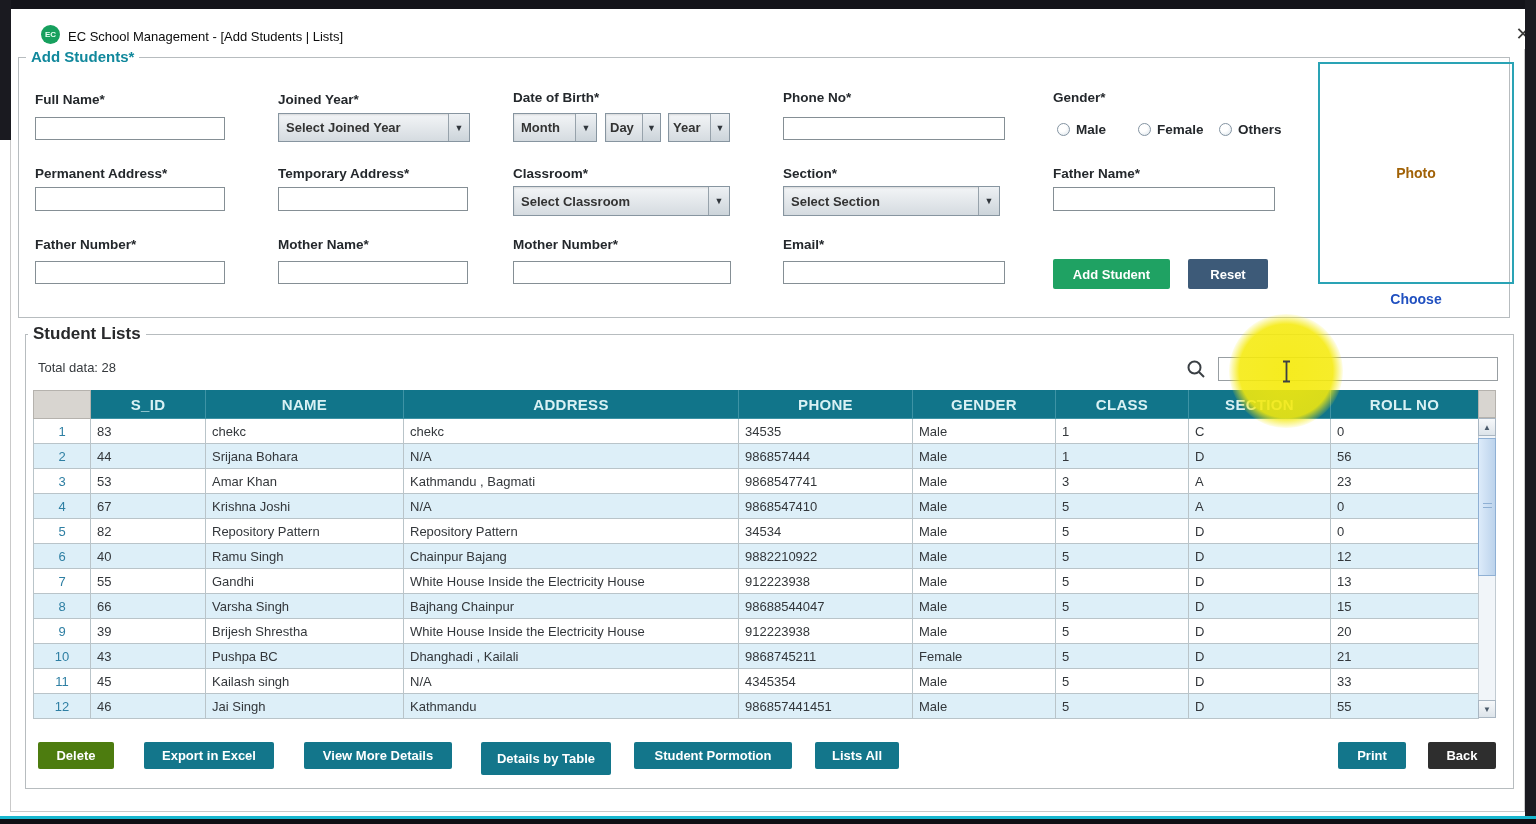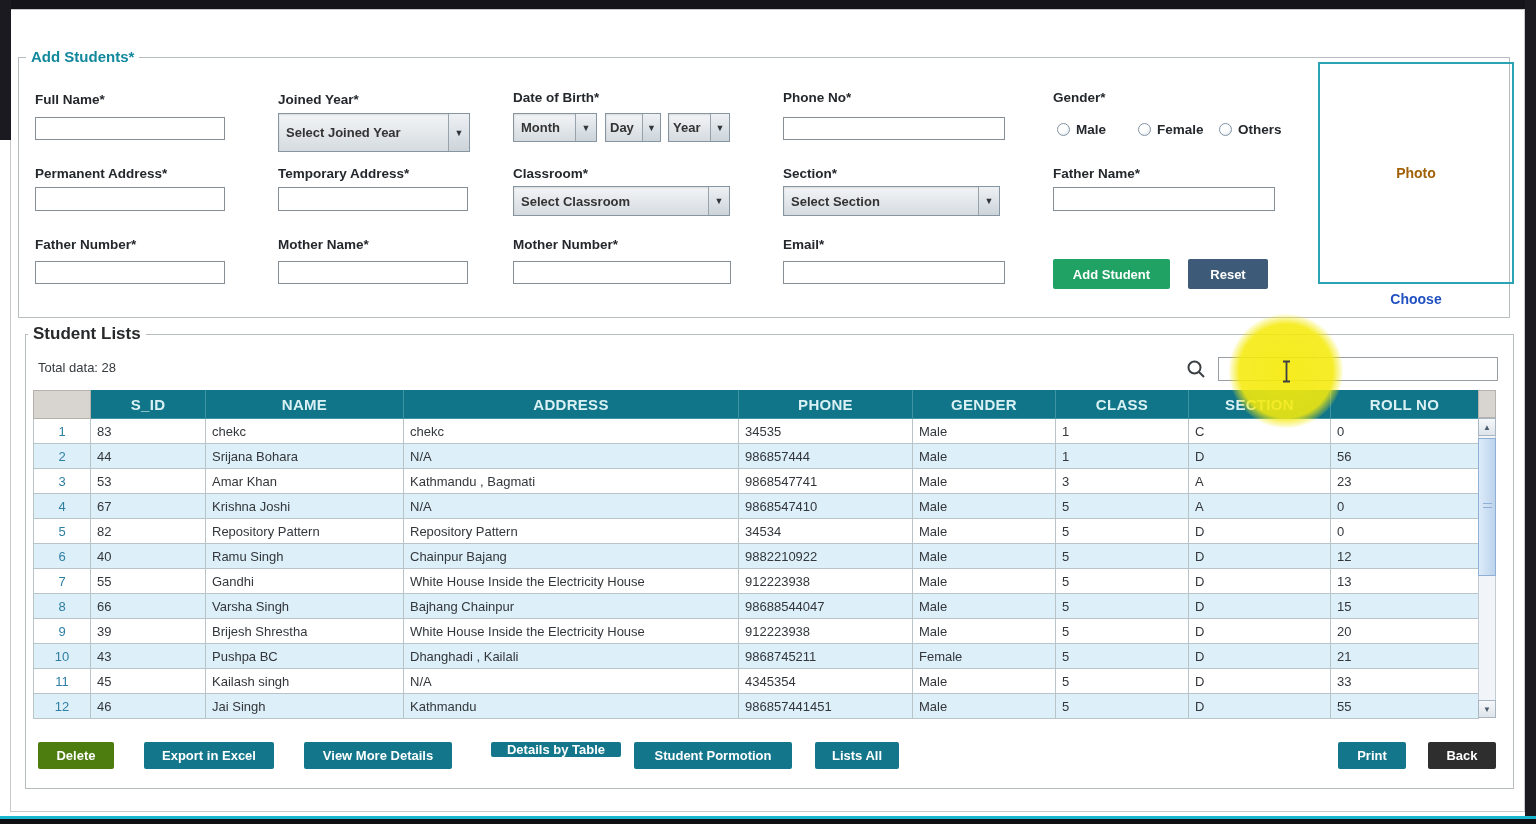--- a/index.html
+++ b/index.html
@@ -93,29 +93,34 @@
   .vs-grip { position:absolute; left:4px; top:64px; width:9px; height:5px;
              border-top:1px solid #8fb0d4; border-bottom:1px solid #8fb0d4; }
 </style>
 </head>
 <body>
 
 <div class="stage">
 
   <div class="window"></div>
 
+  <div class="titlebar">
+    <div class="app-icon">EC</div>
+    <div class="win-title">EC School Management - [Add Students | Lists]</div>
+    <div class="close-btn">✕</div>
+  </div>
 
   <div class="groupbox" style="left:18px; top:57px; width:1492px; height:261px;"></div>
   <div class="legend add" style="left:26px; top:48px;">Add Students*</div>
 
   <div class="flabel" style="left:35px; top:92px;">Full Name*</div>
   <input class="tinput" style="left: 35px; top: 117px; width: 190px; height: 23px;">
 
   <div class="flabel" style="left:278px; top:92px;">Joined Year*</div>
-  <div class="combo" style="left:278px; top:113px; width:192px; height:39px;">
+  <div class="combo" style="left:278px; top:113px; width:192px; height:29px;">
     <span class="combo-text">Select Joined Year</span>
     <span class="combo-arrow">▼</span>
   </div>
 
   <div class="flabel" style="left:513px; top:90px;">Date of Birth*</div>
   <div class="combo" style="left:513px; top:113px; width:84px; height:29px;">
     <span class="combo-text">Month</span>
     <span class="combo-arrow">▼</span>
   </div>
   <div class="combo" style="left:605px; top:113px; width:56px; height:29px;text-align:center;">
@@ -361,21 +366,21 @@
   </div>
 
   <div class="highlight-circle"></div>
   <svg class="ibeam" width="13" height="23" viewBox="0 0 13 23">
     <path d="M3 1.5 H10 M6.5 1.5 V21.5 M3 21.5 H10" stroke="#3c4043" stroke-width="1.8" fill="none"></path>
   </svg>
 
   <button class="btn red" style="left:38px;  top:742px; width:76px;  height:27px;">Delete</button>
   <button class="btn teal" style="left:144px; top:742px; width:130px; height:27px;">Export in Excel</button>
   <button class="btn teal" style="left:304px; top:742px; width:148px; height:27px;">View More Details</button>
-  <button class="btn teal" style="left:491px; top:742px; width:130px; height:15px;">Details by Table</button>
+  <button class="btn teal" style="left:481px; top:742px; width:130px; height:33px;">Details by Table</button>
   <button class="btn teal" style="left:634px; top:742px; width:158px; height:27px;">Student Pormotion</button>
   <button class="btn teal" style="left:815px; top:742px; width:84px;  height:27px;">Lists All</button>
   <button class="btn teal" style="left:1338px; top:742px; width:68px; height:27px;">Print</button>
   <button class="btn dark" style="left:1428px; top:742px; width:68px; height:27px;">Back</button>
 
   <div class="chrome-top"></div>
   <div class="chrome-left"></div>
   <div class="chrome-right"></div>
   <div class="chrome-teal"></div>
   <div class="chrome-bottom"></div>

